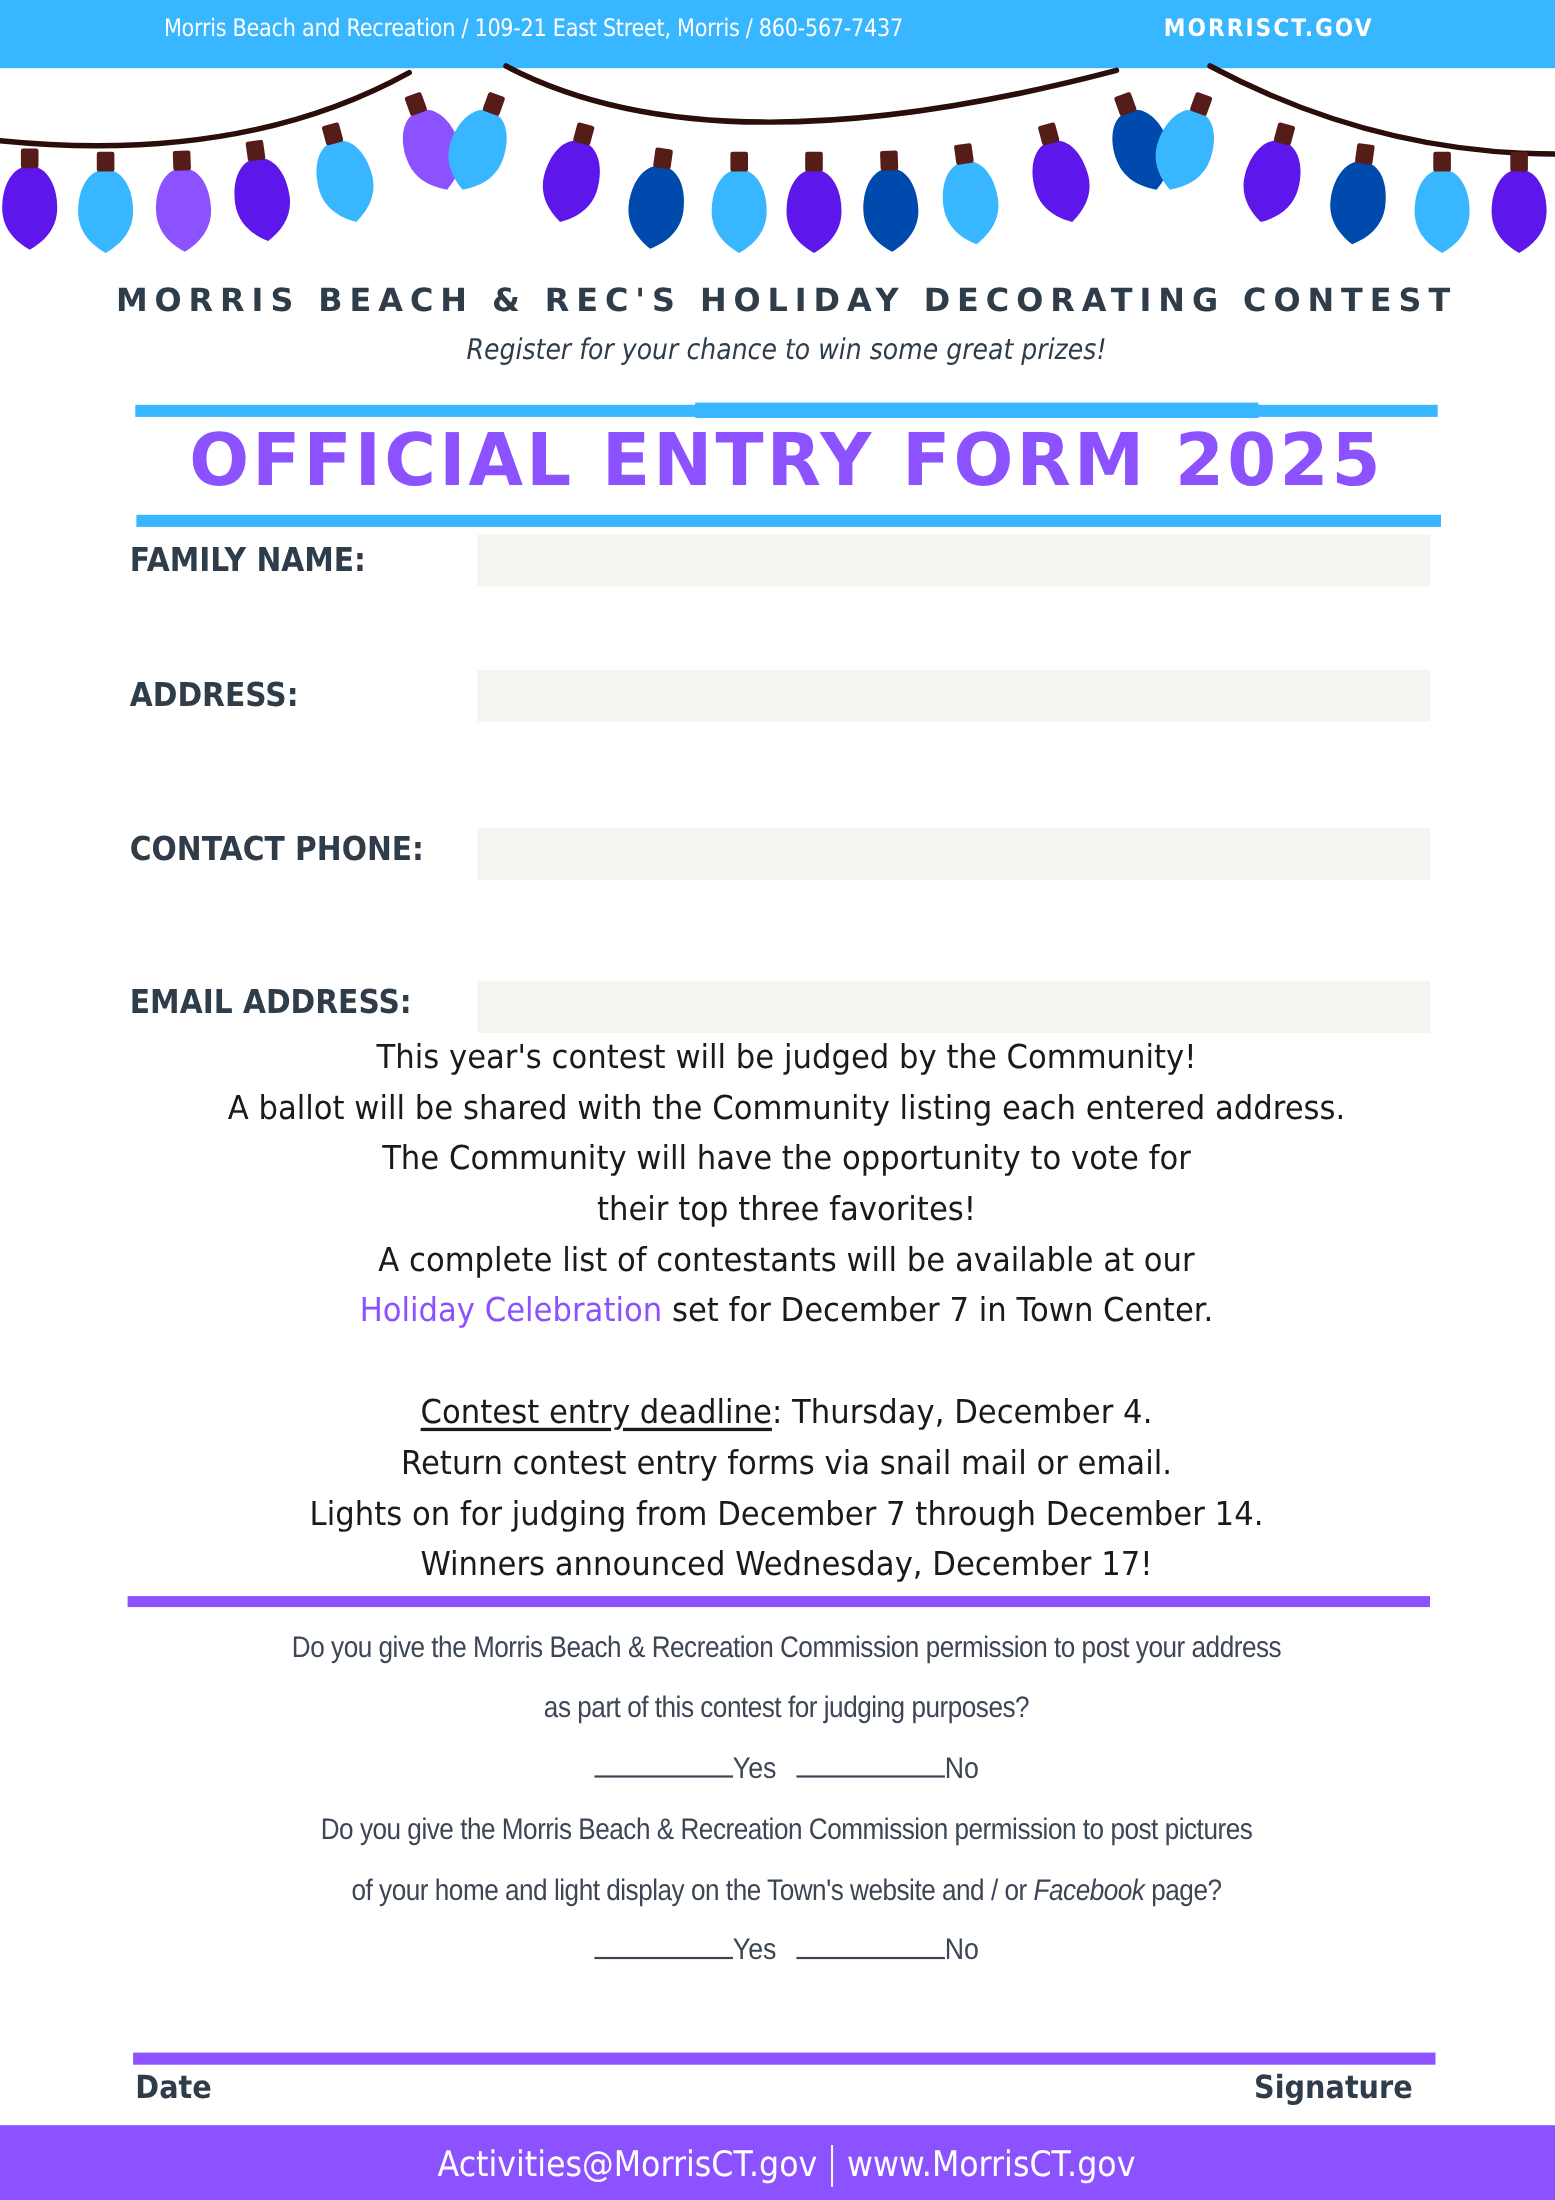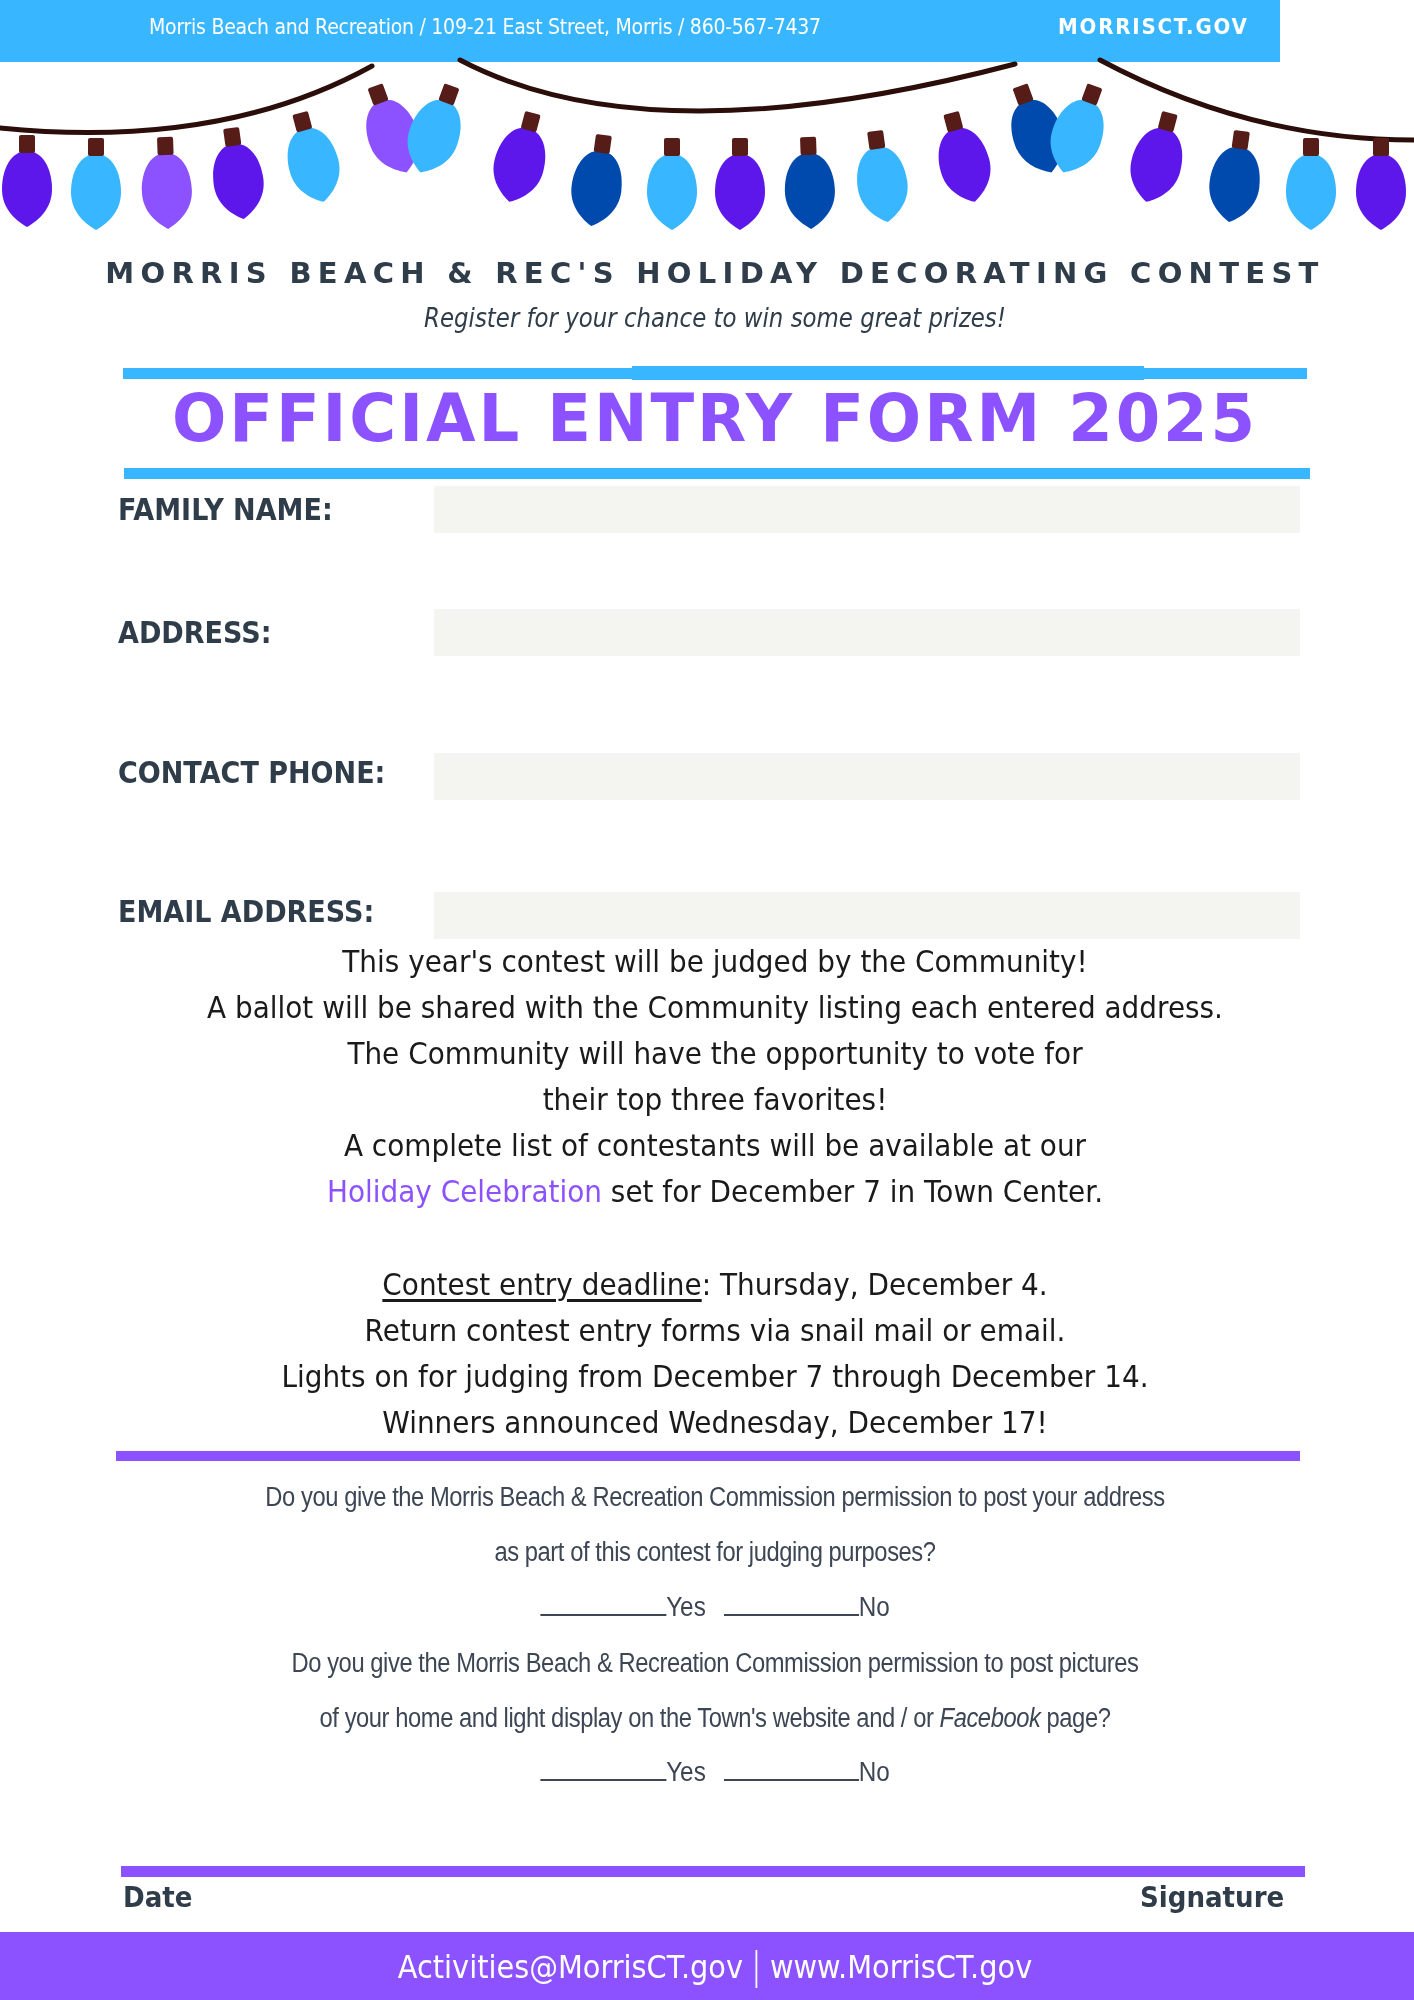--- a/index.html
+++ b/index.html
@@ -1,19 +1,19 @@
 <!DOCTYPE html>
 <html><head>
   <meta charset="utf-8">
   <style>
     * { box-sizing: border-box; margin: 0; padding: 0; }
     html, body { width: 1414px; height: 2000px; background: #ffffff; overflow: hidden; }
     body { position: relative; font-family: "Liberation Sans", sans-serif; color: #2f3c4a; }
 
-    .topbar { position: absolute; left: 0; top: 0; width: 1280px; height: 62px; background: #38b6ff; }
+    .topbar { position: absolute; left: 0; top: 0; width: 1414px; height: 62px; background: #38b6ff; }
     .topbar .addr { position: absolute; left: 149px; top: 14px; font-family: "DejaVu Sans", sans-serif; font-size: 22px; color: #ffffff; letter-spacing: -0.3px; transform: scaleX(0.86); transform-origin: left center; white-space: nowrap; }
     .topbar .site { position: absolute; left: 1058px; top: 14px; font-family: "DejaVu Sans", sans-serif; font-weight: bold; font-size: 22px; color: #ffffff; letter-spacing: 2px; transform: scaleX(0.9); transform-origin: left center; white-space: nowrap; }
 
     .lights { position: absolute; left: 0; top: 55px; width: 1414px; height: 180px; }
 
     .contest-title { position: absolute; left: 0; top: 256px; width: 1430px; text-align: center; font-family: "DejaVu Sans", sans-serif; font-weight: bold; font-size: 29px; letter-spacing: 6.3px; color: #2f3c4a; white-space: nowrap; }
     .tagline { position: absolute; left: 0; top: 303px; width: 1430px; text-align: center; font-family: "DejaVu Sans", sans-serif; font-style: italic; font-size: 26px; color: #2f3c4a; transform: scaleX(0.88); transform-origin: center; white-space: nowrap; }
 
     .rule-blue-top { position: absolute; left: 123px; top: 368px; width: 1184px; height: 11px; background: #38b6ff; }
     .rule-blue-top-mid { position: absolute; left: 632px; top: 366px; width: 512px; height: 14px; background: #38b6ff; }

